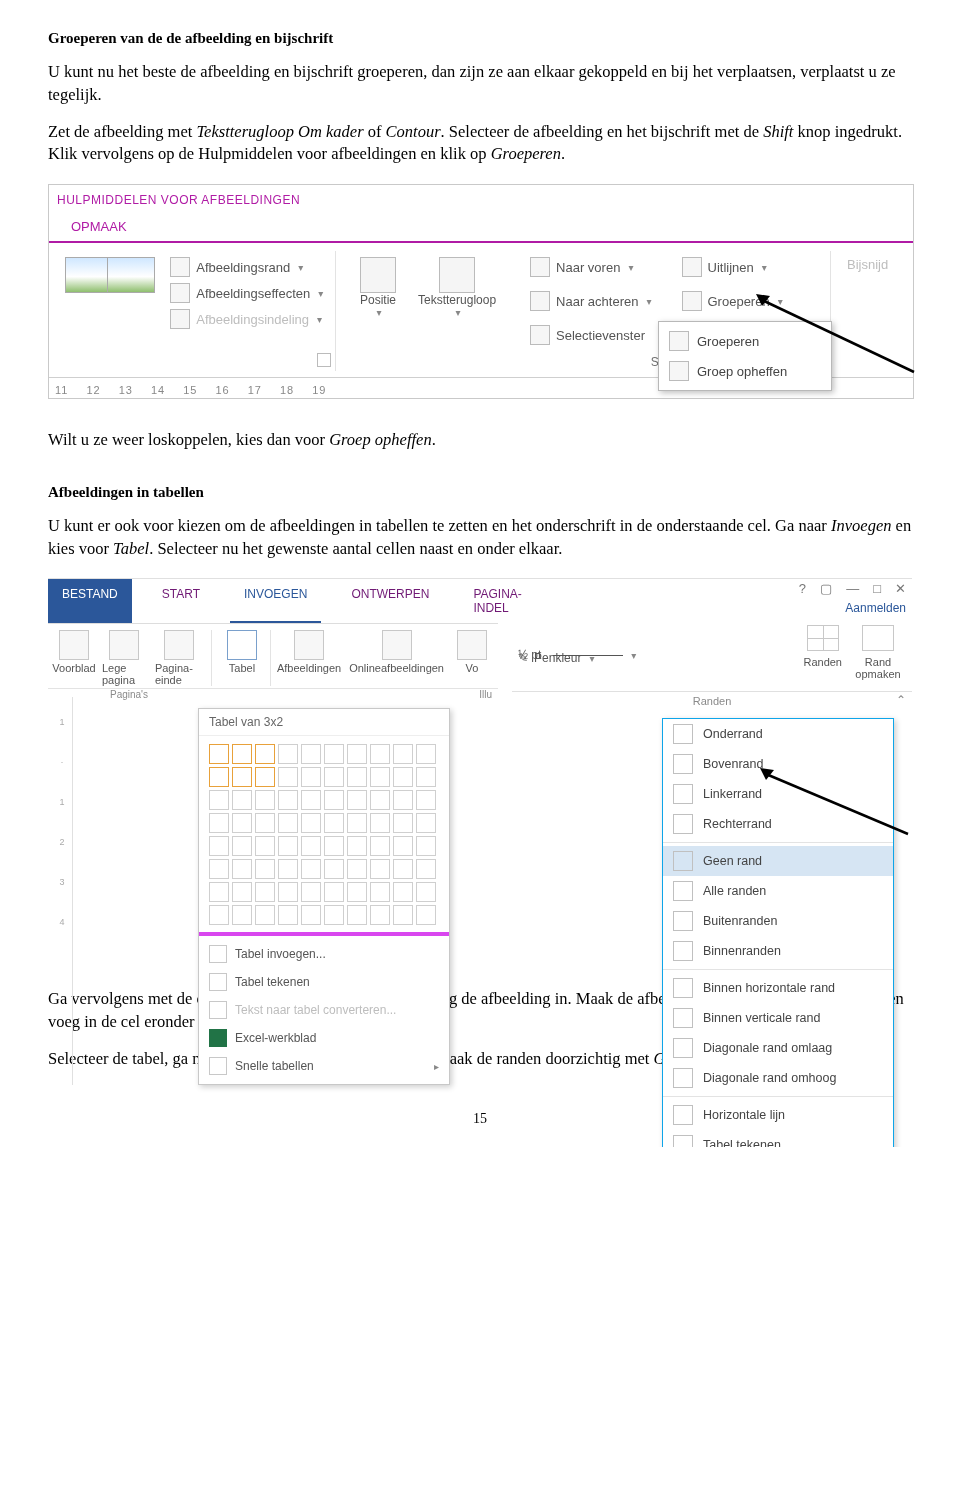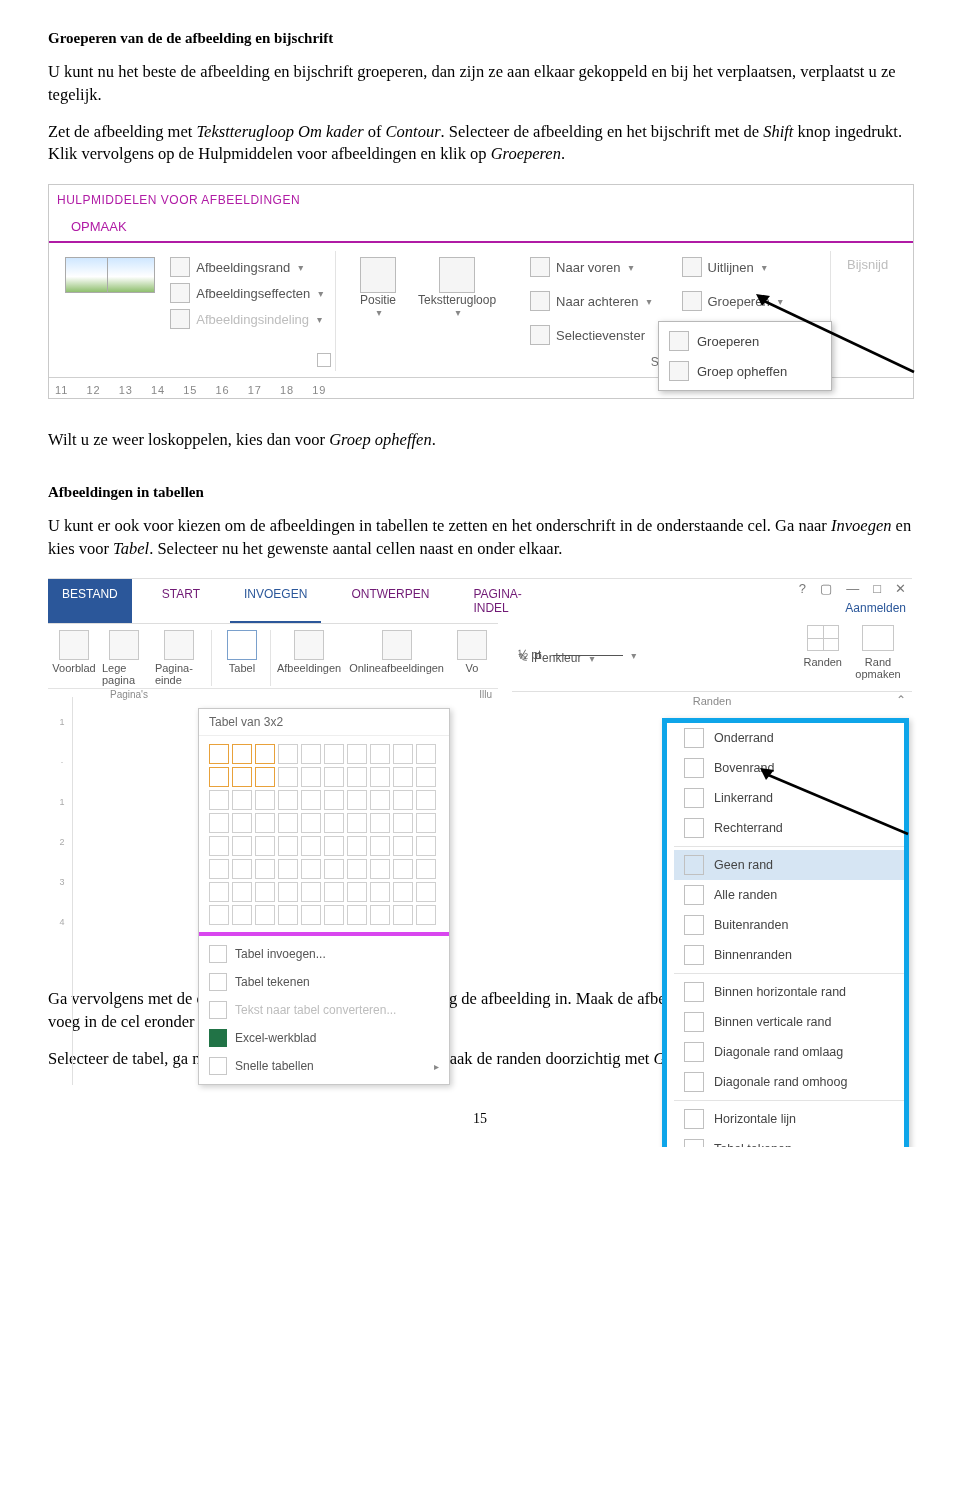--- a/index.html
+++ b/index.html
@@ -131,22 +131,22 @@
   .minirib .mi{display:flex;align-items:center;gap:6px;font-size:12px;color:#555;}
   .minirib .sq{width:30px;height:24px;border:1px solid #c8c8c8;display:inline-block;}
   .minirib .sq.split{position:relative;}
   .minirib .sq.split:before,.minirib .sq.split:after{content:"";position:absolute;background:#c8c8c8;}
   .minirib .sq.split:before{left:50%;top:0;bottom:0;width:1px;}
   .minirib .sq.split:after{top:50%;left:0;right:0;height:1px;}
   .minirib .lbl{position:absolute;bottom:-16px;left:50%;transform:translateX(-50%);font-size:11px;color:#8a8a8a;}
   .collapse{position:absolute;right:6px;bottom:-16px;color:#8a8a8a;}
 
   .randen{
-    margin-top:26px;width:230px;border:5px solid #0ea5e9;background:#fff;
-    box-shadow:2px 2px 6px rgba(0,0,0,.2);margin-left:150px;padding-left:7px;
+    margin-top:26px;width:230px;border:1px solid #0ea5e9;background:#fff;
+    box-shadow:2px 2px 6px rgba(0,0,0,.2);margin-left:150px;
   }
   .randen .ritem{
     display:flex;align-items:center;gap:10px;padding:5px 10px;font-size:12.5px;color:#444;
   }
   .randen .ritem.hl{background:#d6e5f3;}
   .randen .ric{width:18px;height:18px;border:1px solid #c0c0c0;flex:0 0 18px;position:relative;}
   .randen .sep{height:1px;background:#e3e3e3;margin:3px 0;}
 
   .vrule{
     position:absolute;left:4px;top:118px;width:20px;bottom:0;

